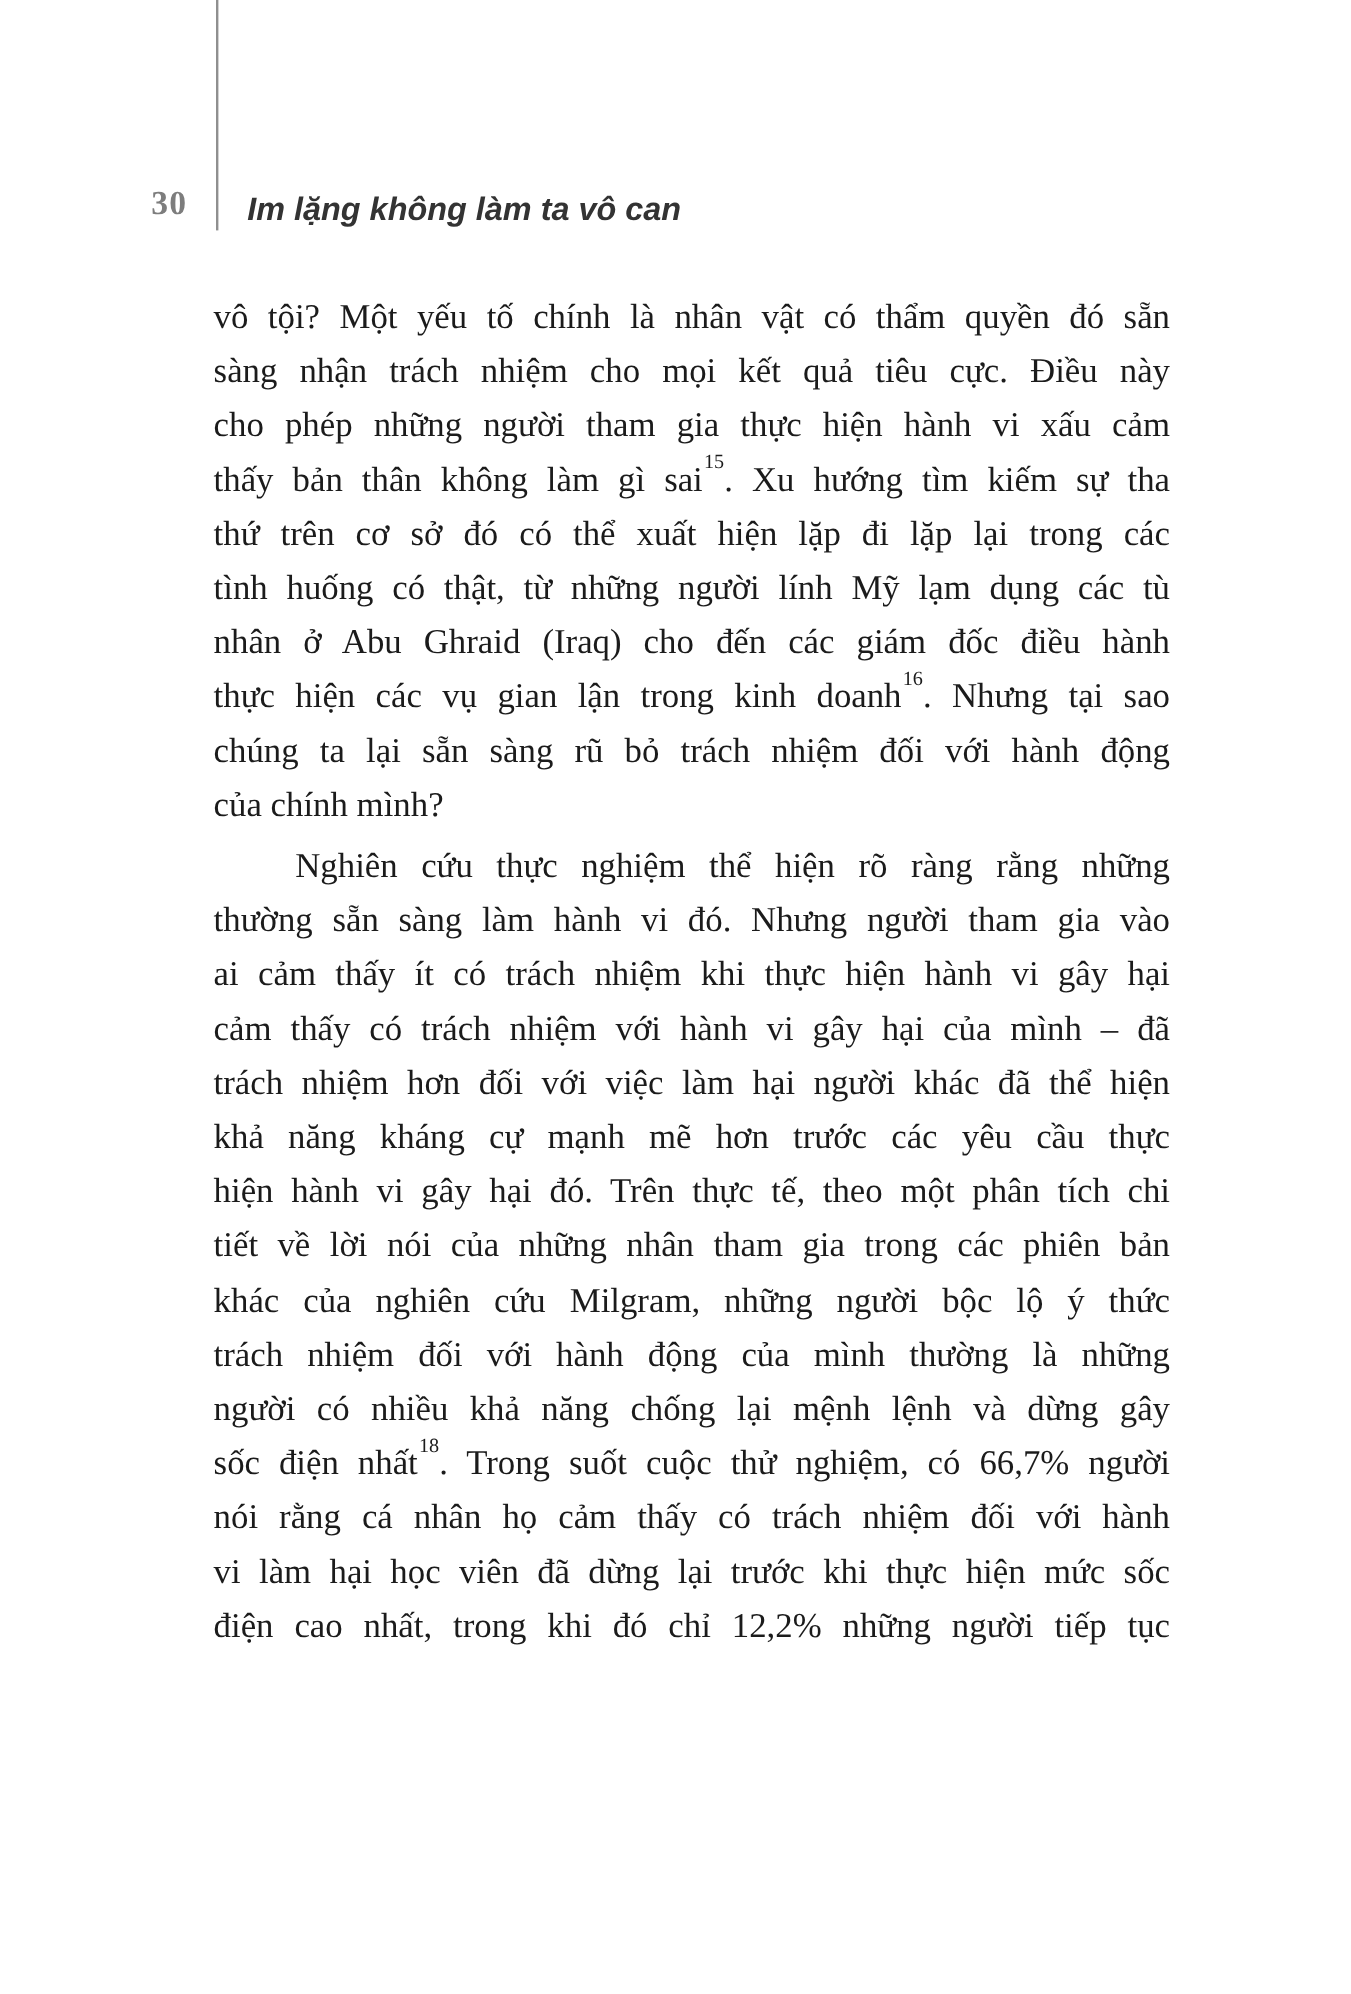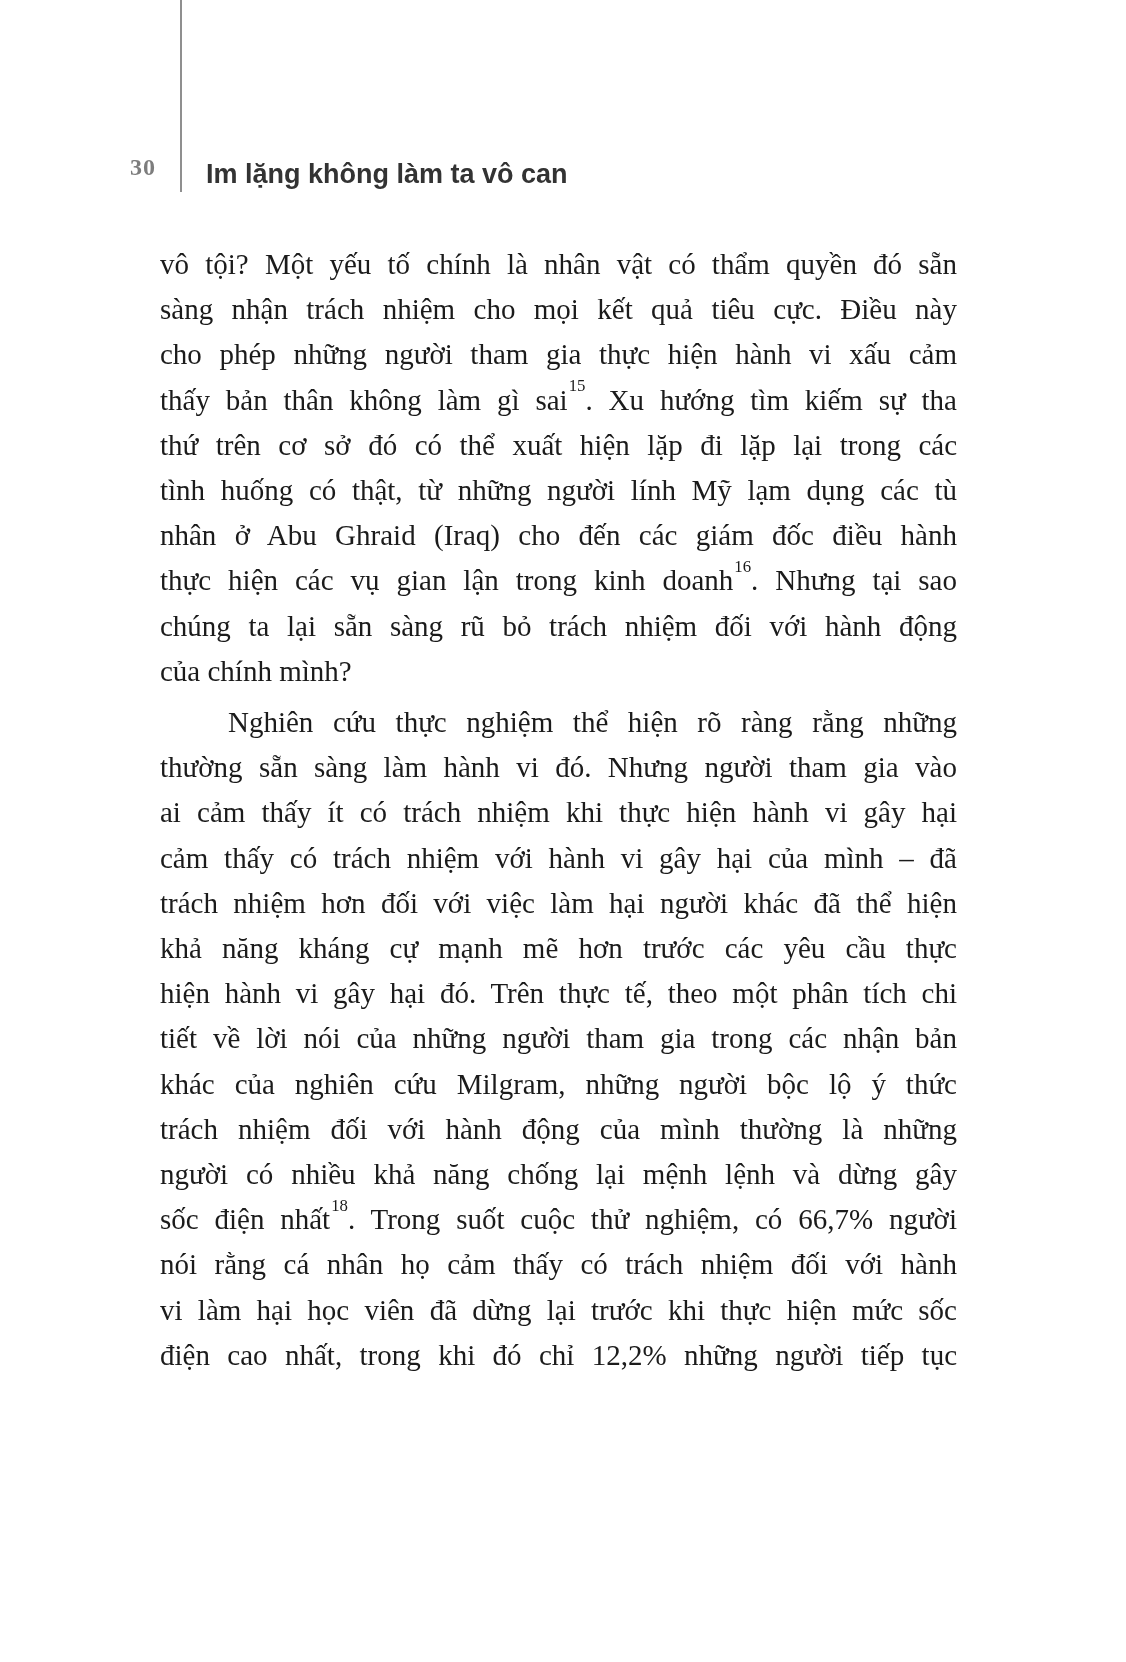--- a/index.html
+++ b/index.html
@@ -15,36 +15,37 @@
     left:180px; top:0;
     width:2px; height:192px;
     background:#8f8f8f;
   }
   .pagenum {
     position:absolute;
     left:100px; top:154px; width:56px;
     text-align:right;
     font-family:"Liberation Serif","DejaVu Serif",serif;
     font-weight:bold;
-    font-size:24px;
+    font-size:28px;
     letter-spacing:1px;
     color:#7d7d7d;
   }
   .runhead {
     position:absolute;
     left:206px; top:159px;
     font-family:"Liberation Sans","DejaVu Sans",sans-serif;
+    font-style:italic;
     font-weight:600;
     font-size:27px;
     color:#333333;
     white-space:nowrap;
   }
   .body {
     position:absolute;
-    left:160px; top:242px;
+    left:178px; top:242px;
     width:797px;
     font-family:"Liberation Serif","DejaVu Serif",serif;
     font-size:29px;
     line-height:45.2px;
     color:#1b1b1b;
   }
   .para + .para { margin-top:6px; }
   .line {
     text-align:justify;
     text-align-last:justify;
@@ -81,21 +82,21 @@
         <div class="line noj">của chính mình?</div>
       </div>
       <div class="para">
         <div class="line indent">Nghiên cứu thực nghiệm thể hiện rõ ràng rằng những</div>
         <div class="line">thường sẵn sàng làm hành vi đó. Nhưng người tham gia vào</div>
         <div class="line">ai cảm thấy ít có trách nhiệm khi thực hiện hành vi gây hại</div>
         <div class="line">cảm thấy có trách nhiệm với hành vi gây hại của mình – đã</div>
         <div class="line">trách nhiệm hơn đối với việc làm hại người khác đã thể hiện</div>
         <div class="line">khả năng kháng cự mạnh mẽ hơn trước các yêu cầu thực</div>
         <div class="line">hiện hành vi gây hại đó. Trên thực tế, theo một phân tích chi</div>
-        <div class="line">tiết về lời nói của những người tham gia trong các nhận bản</div>
+        <div class="line">tiết về lời nói của những nhân tham gia trong các phiên bản</div>
         <div class="line">khác của nghiên cứu Milgram, những người bộc lộ ý thức</div>
         <div class="line">trách nhiệm đối với hành động của mình thường là những</div>
         <div class="line">người có nhiều khả năng chống lại mệnh lệnh và dừng gây</div>
         <div class="line">sốc điện nhất<sup>18</sup>. Trong suốt cuộc thử nghiệm, có 66,7% người</div>
         <div class="line">nói rằng cá nhân họ cảm thấy có trách nhiệm đối với hành</div>
         <div class="line">vi làm hại học viên đã dừng lại trước khi thực hiện mức sốc</div>
         <div class="line">điện cao nhất, trong khi đó chỉ 12,2% những người tiếp tục</div>
       </div>
     </div>
 </div>

